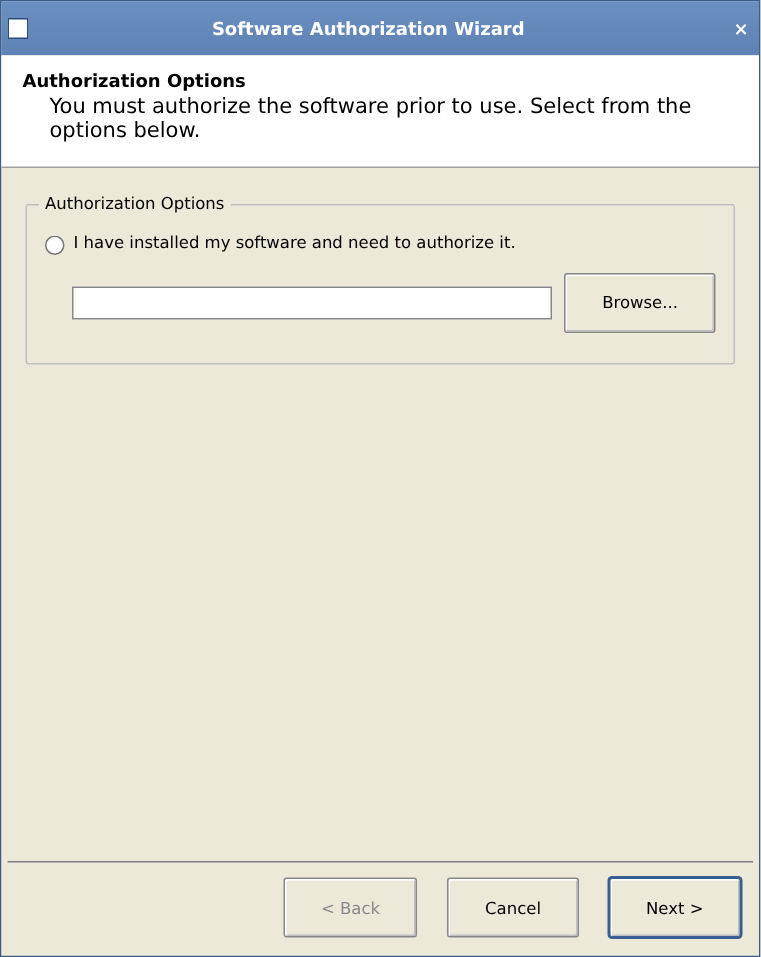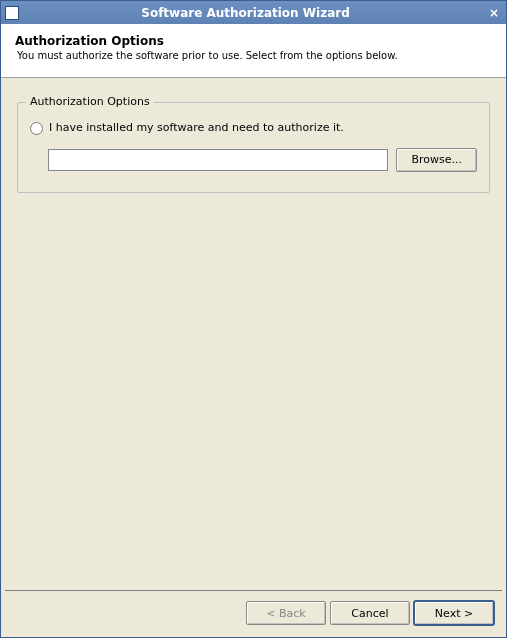--- a/index.html
+++ b/index.html
@@ -16,21 +16,21 @@
     width: 507px;
     height: 638px;
     border: 1px solid #3b5e91;
     box-sizing: border-box;
     background: #ece9d8;
     display: flex;
     flex-direction: column;
   }
   .titlebar {
     background: linear-gradient(to bottom, #6b8fc0 0%, #5e82b4 100%);
-    height: 23px;
+    height: 36px;
     display: flex;
     align-items: center;
     color: #fff;
     font-size: 12px;
     font-weight: bold;
     padding: 0 4px;
     box-sizing: border-box;
   }
   .titlebar .app-icon {
     width: 14px;
@@ -66,22 +66,22 @@
     background: #fff;
     border-bottom: 1px solid #a0a0a0;
     padding: 10px 14px 16px 14px;
   }
   .header-panel .heading {
     font-weight: bold;
     font-size: 12px;
     margin-bottom: 2px;
   }
   .header-panel .subheading {
-    font-size: 10px;
-    margin-left: 2px;
+    font-size: 14px;
+    margin-left: 18px;
   }
   .body-panel {
     flex: 1;
     padding: 24px 16px 10px 16px;
     position: relative;
   }
   .groupbox {
     border: 1px solid #bfbfbf;
     border-radius: 2px;
     padding: 18px 12px 20px 12px;
@@ -90,21 +90,21 @@
   .groupbox .legend {
     position: absolute;
     top: -8px;
     left: 8px;
     background: #ece9d8;
     padding: 0 4px;
     font-size: 11px;
   }
   .radio-row {
     display: flex;
-    align-items: center;
+    align-items: flex-end;
     margin-bottom: 12px;
   }
   .radio-row:last-of-type {
     margin-bottom: 8px;
   }
   .radio-row input[type="radio"] {
     margin: 1px 6px 0 0;
     flex-shrink: 0;
   }
   .radio-row label {
@@ -122,42 +122,42 @@
     min-width: 0;
     border: 1px solid #888;
     background: #fff;
     box-sizing: border-box;
     padding: 2px 4px;
     font: inherit;
   }
   .btn {
     font: inherit;
     font-size: 11px;
-    height: 24px;
-    padding: 0 14px;
+    height: 40px;
+    padding: 0 24px;
     background: #ece9d8;
     border: 1px solid #888;
     border-radius: 2px;
     box-shadow: inset 1px 1px 0 #fff, inset -1px -1px 0 #c0c0c0;
     cursor: default;
     min-width: 72px;
     text-align: center;
   }
   .btn:disabled {
     color: #888;
   }
   .footer-sep {
     border-top: 1px solid #808080;
     margin: 0 4px;
   }
   .footer-panel {
     display: flex;
     justify-content: flex-end;
     padding: 10px 12px 12px 12px;
-    gap: 4px;
+    gap: 20px;
   }
   .footer-panel .btn {
     min-width: 80px;
   }
   .btn.default {
     border-color: #3b5e91;
     box-shadow: inset 1px 1px 0 #fff, inset -1px -1px 0 #c0c0c0, 0 0 0 1px #3b5e91;
   }
 </style>
 </head>

